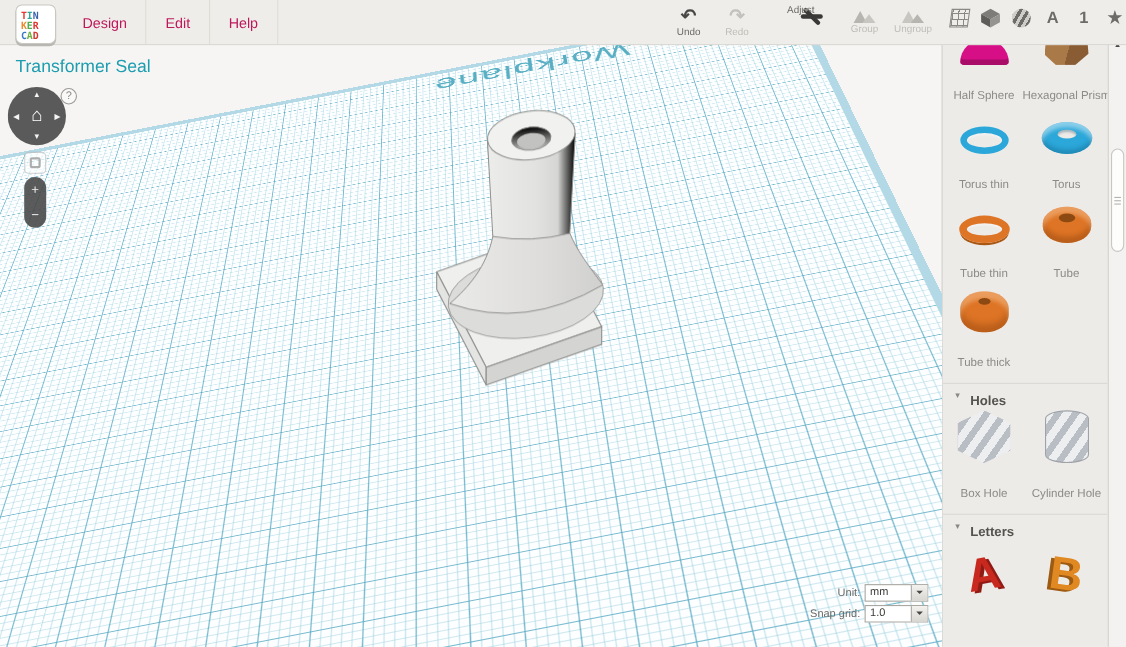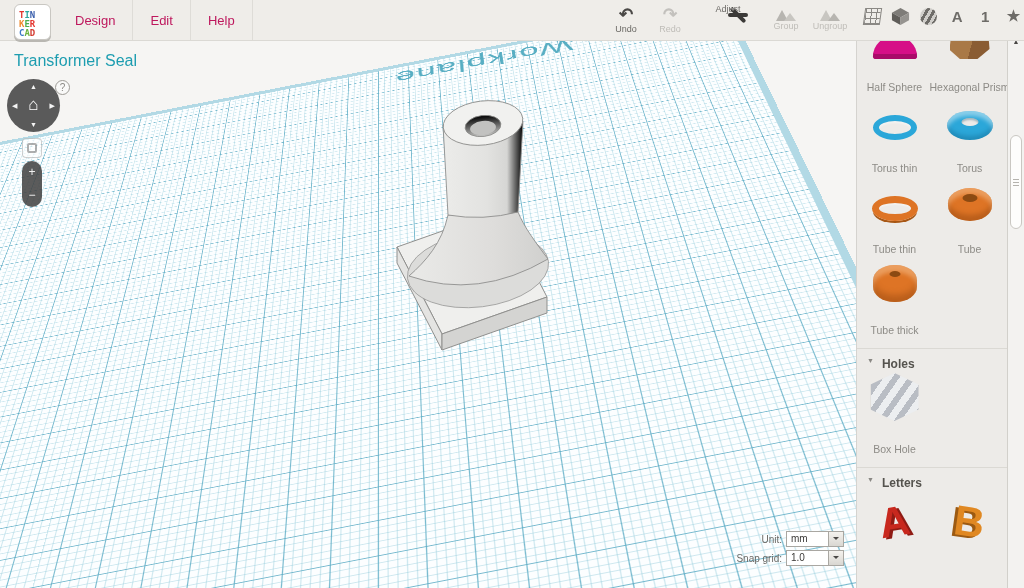--- a/index.html
+++ b/index.html
@@ -359,20 +359,24 @@
     <div class="sec-div"></div>
     <div class="sec-head">
       <span class="tri">▼</span>
       <span class="htext">Holes</span>
     </div>
     <div class="tiles">
       <div class="tile tile-lg">
         <div class="box-hole"></div>
         <div class="s-label">Box Hole</div>
       </div>
+      <div class="tile tile-lg">
+        <div class="cyl-hole"></div>
+        <div class="s-label">Cylinder Hole</div>
+      </div>
     </div>
 
     <div class="sec-div"></div>
     <div class="sec-head">
       <span class="tri">▼</span>
       <span class="htext">Letters</span>
     </div>
     <div class="tiles">
       <div class="tile tile-cut">
         <div class="letter-a">A</div>

